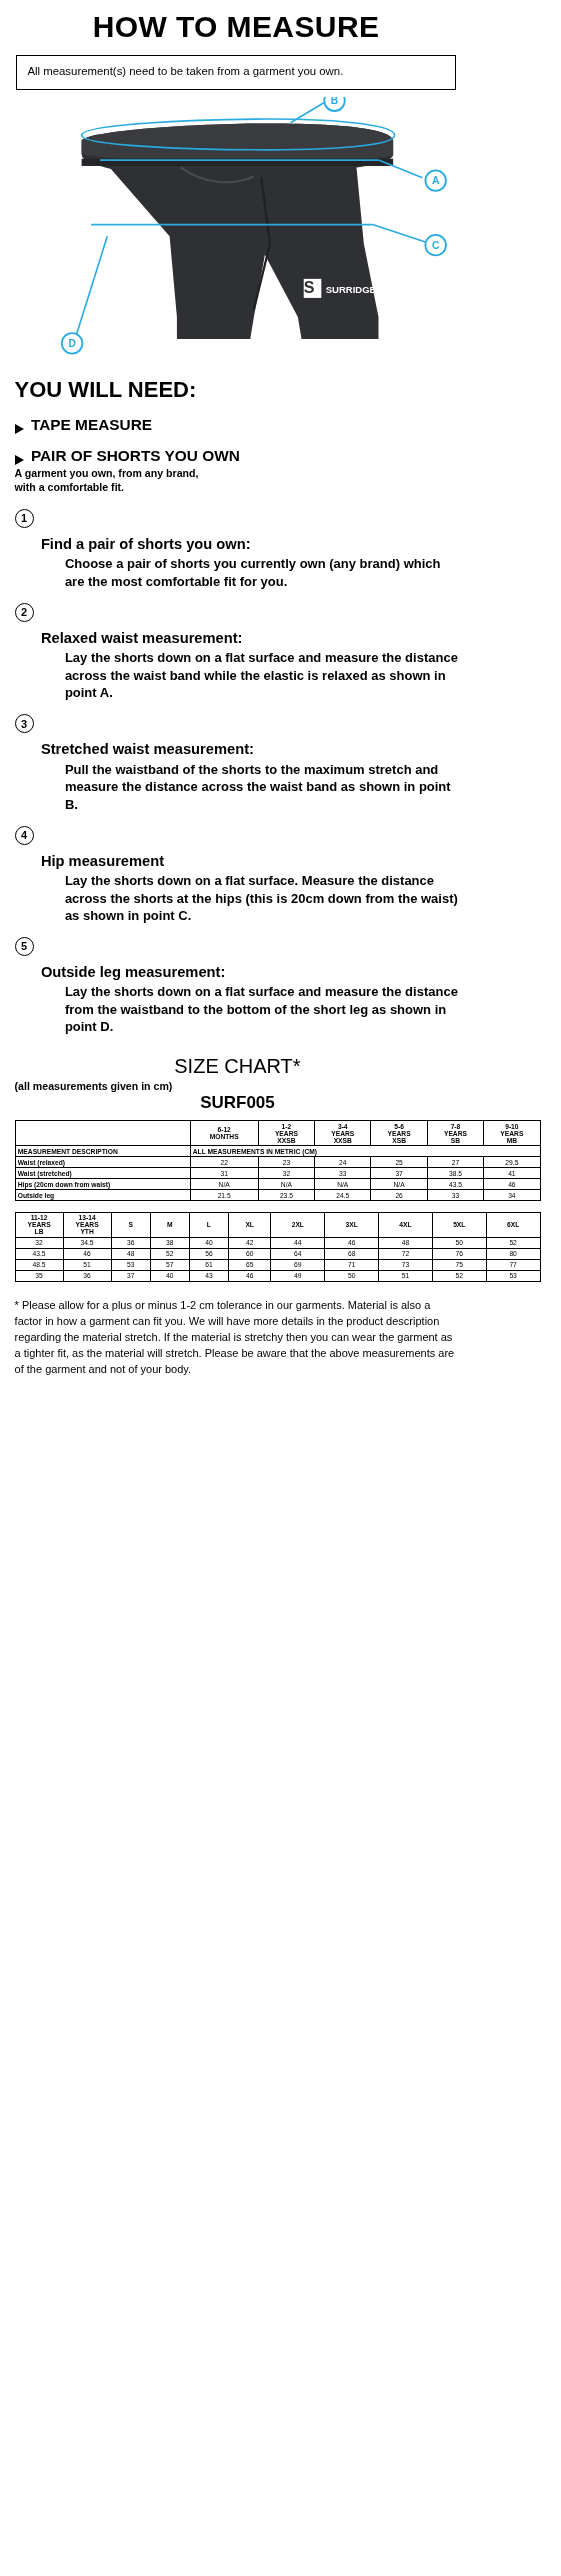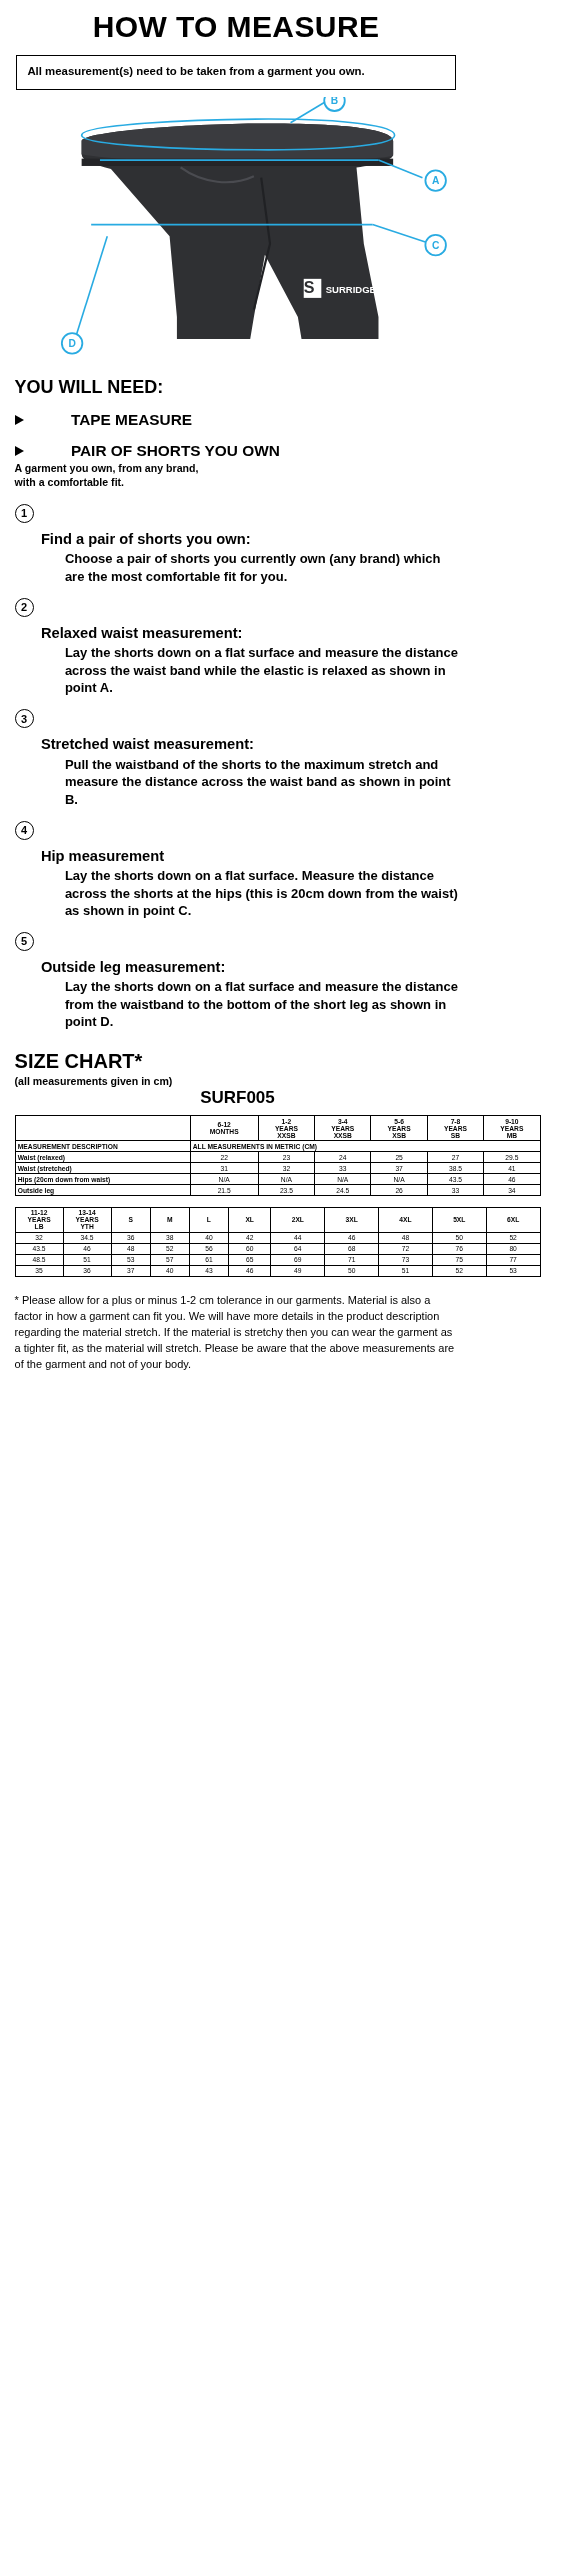--- a/index.html
+++ b/index.html
@@ -17,43 +17,42 @@
     text-align: center;
     font-size: 30px;
     font-weight: bold;
     letter-spacing: 0.4px;
     margin: 10.3px 0 10.3px 0;
   }
   .notice {
     border: 0.7px solid #000;
     padding: 8.8px 10.3px;
     font-size: 11.4px;
-    font-weight: bold;
+    font-weight: normal;
     line-height: 1.35;
     margin: 0 4.4px 7.3px 4.4px;
   }
 
   
   .diagram { position: relative; width: 538px; height: 264px; margin: 4.4px 0 7.3px 0; }
   .diagram svg { display:block; }
 
   
   .section-title {
-    font-size: 18px;
+    font-size: 22px;
     font-weight: bold;
     margin: 16px 0 13.2px 2.9px;
   }
   .need-item { margin: 0 0 13.2px 2.9px; }
   .need-head {
     display: flex;
-    align-items: center;
+    align-items: flex-end;
     font-size: 15.4px;
     font-weight: bold;
     margin-bottom: 2.2px;
-    gap: 40px;
   }
   .tri {
     width: 0; height: 0;
     border-left: 9.5px solid #000;
     border-top: 5.9px solid transparent;
     border-bottom: 5.9px solid transparent;
     margin-right: 7.3px;
   }
   .need-sub { font-size: 10.6px; font-weight: bold; line-height: 1.3; }
 
@@ -67,21 +66,21 @@
     display: flex; align-items: center; justify-content: center;
     font-size: 11px; font-weight: bold;
     margin-right: 7.3px;
     margin-top: 0.7px;
   }
   .step-body { flex: 1 1 auto; }
   .step-head { font-size: 14.7px; font-weight: bold; margin-bottom: 2.2px; line-height: 1.15; margin-top: 28px; }
   .step-text { font-size: 13px; font-weight: bold; line-height: 1.35; margin-left: 24px; }
 
   
-  .chart-title { font-size: 20px; font-weight: bold; margin: 19px 0 1.5px 2.9px; }
+  .chart-title { font-size: 20px; font-weight: normal; margin: 19px 0 1.5px 2.9px; text-align: center; }
   .chart-sub { font-size: 10.6px; font-weight: bold; margin: 0 0 1.5px 2.9px; }
   .chart-code { font-size: 17px; font-weight: bold; margin: 0 0 7.3px 2.9px; text-align: center; }
 
   table { border-collapse: collapse; font-size: 6.7px; }
   table td, table th { border: 0.7px solid #000; padding: 1.5px 2.2px; }
   .t1 { width: 526px; margin-left: 2.9px; }
   .t1 th { font-weight: bold; text-align: center; line-height: 1.05; }
   .t1 .desc { text-align: left; font-weight: bold; }
   .t1 td.v { text-align: center; }
   .t1 .rowhead td { font-weight: bold; text-align: left; }

